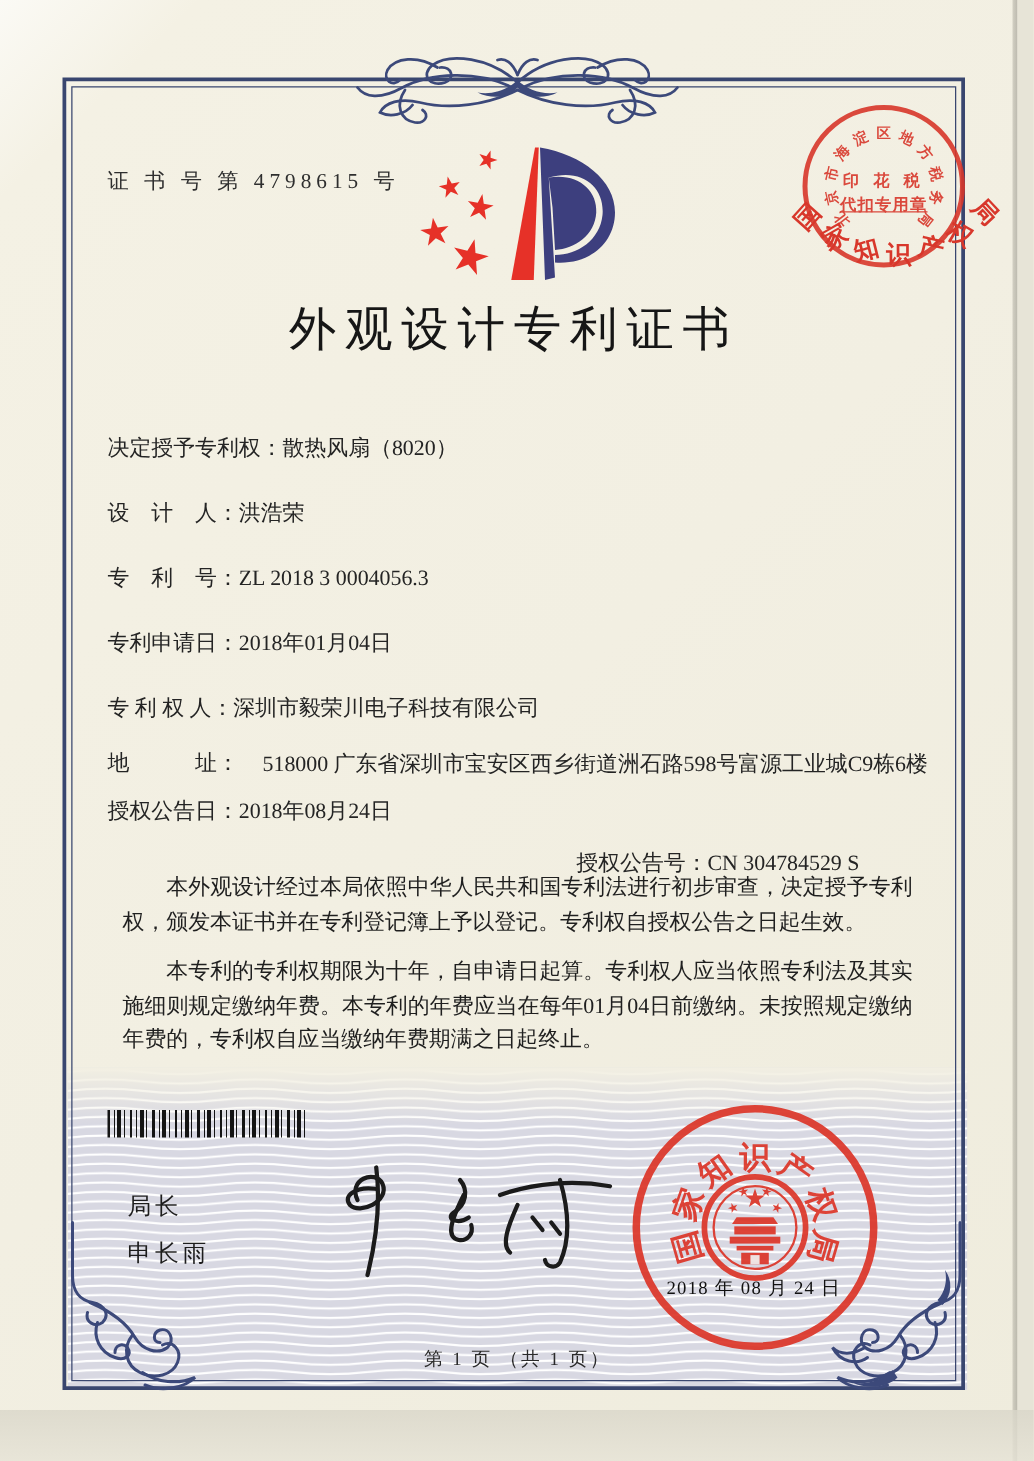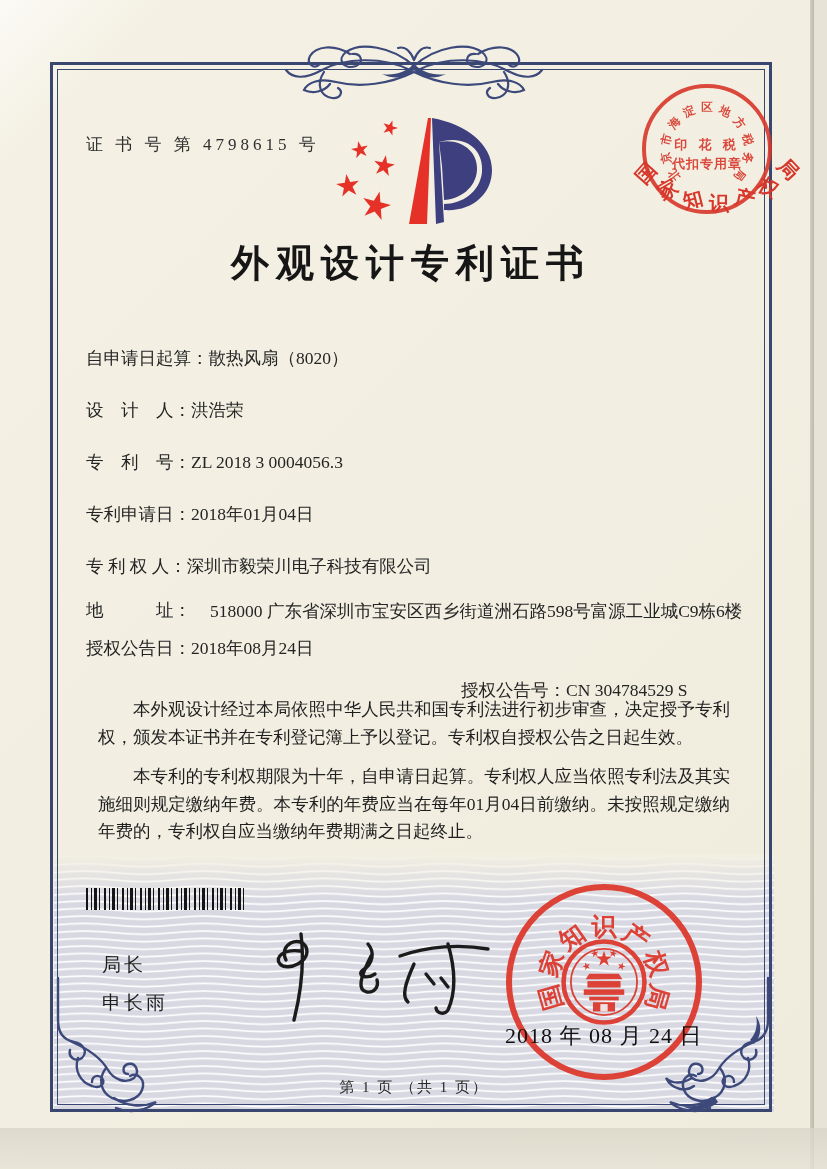--- a/index.html
+++ b/index.html
@@ -26,21 +26,21 @@
   .ornament-corner{position:absolute;width:112px;height:142px;}
   .oc-right{left:662px;top:976px;}
   .oc-left{left:52px;top:976px;transform:scaleX(-1);}
 
   .cert-no{position:absolute;left:86px;top:110px;font-size:17px;color:#2e2e2e;
        letter-spacing:4px;white-space:nowrap;margin-top:23px;}
 
   .logo{position:absolute;left:332px;top:112px;width:176px;height:126px;}
 
   .title{position:absolute;left:50px;top:238px;width:722px;text-align:center;
-       font-size:38px;font-weight:700;color:#161616;letter-spacing:7px;}
+       font-size:38px;font-weight:400;color:#161616;letter-spacing:7px;}
 
   .fields{position:absolute;left:86px;top:0;width:660px;font-size:17.5px;color:#242424;}
   .frow{position:absolute;white-space:nowrap;}
   .frow .lab{display:inline-block;}
   .addr-val{position:absolute;left:124px;top:598px;width:548px;white-space:normal;
        line-height:27px;font-size:17.5px;color:#242424;}
   .grant-no{position:absolute;left:375px;top:0;margin-top:42px;}
 
   .body-text{position:absolute;left:86px;top:684px;width:656px;font-size:17.5px;
        line-height:27.5px;color:#1f1f1f;text-align:justify;}
@@ -60,30 +60,30 @@
   .director-title{position:absolute;left:102px;top:952px;font-size:19px;color:#1d1d1d;letter-spacing:3px;}
   .director-name{position:absolute;left:102px;top:990px;font-size:19px;color:#1d1d1d;letter-spacing:3px;}
   .signature{position:absolute;left:248px;top:928px;width:250px;height:100px;}
 
   
   .seal-main{position:absolute;left:506px;top:884px;width:184px;height:184px;
        border:6px solid #dc3528;border-radius:50%;opacity:.92;}
   .seal-main .arc-ch{color:#dc3528;font-weight:700;font-size:25px;font-family:"Liberation Serif",serif;}
   .emblem{position:absolute;left:46px;top:40px;width:92px;height:104px;}
   .seal-date{position:absolute;left:505px;top:1021px;width:196px;text-align:center;
-       font-size:22px;color:#111;letter-spacing:1px;white-space:nowrap;}
+       font-size:15px;color:#111;letter-spacing:1px;white-space:nowrap;}
 
   
   .seal-tax{position:absolute;left:642px;top:84px;width:122px;height:122px;
        border:4.5px solid #d8372b;border-radius:50%;opacity:.9;}
   .seal-tax .arc-ch{color:#d8372b;font-weight:700;font-size:11.5px;}
   .tax-line1{position:absolute;left:0;top:48px;width:122px;text-align:center;
        color:#d8372b;font-weight:700;font-size:13px;letter-spacing:4px;}
   .tax-line2{position:absolute;left:0;top:67px;width:122px;text-align:center;
-       color:#d8372b;font-weight:700;font-size:13px;letter-spacing:1px;}
+       color:#d8372b;font-weight:700;font-size:13px;letter-spacing:1px;text-decoration:underline;}
   .arc2{position:absolute;left:630px;top:138px;width:180px;height:70px;}
   .arc2 i{position:absolute;font-style:normal;color:#d8372b;font-weight:700;font-size:20px;
        font-family:"Liberation Serif",serif;}
   .a2c1{left:6px;top:22px;transform:rotate(-48deg);}
   .a2c2{left:28px;top:38px;transform:rotate(-30deg);}
   .a2c3{left:53px;top:48px;transform:rotate(-14deg);}
   .a2c4{left:79px;top:52px;transform:rotate(0deg);}
   .a2c5{left:105px;top:47px;transform:rotate(13deg);}
   .a2c6{left:128px;top:36px;transform:rotate(30deg);}
   .a2c7{left:148px;top:18px;transform:rotate(47deg);}
@@ -197,21 +197,21 @@
     <i class="a2c4">识</i>
     <i class="a2c5">产</i>
     <i class="a2c6">权</i>
     <i class="a2c7">局</i>
   </div>
 
   <div class="title">外观设计专利证书</div>
 
   <div class="fields">
     <div class="frow" style="top:346px">
-      <span class="lab">自申请日起算：</span><span>散热风扇（8020）</span>
+      <span class="lab">决定授予专利权：</span><span>散热风扇（8020）</span>
     </div>
     <div class="frow" style="top:398px">
       <span class="lab">设　计　人：</span><span>洪浩荣</span>
     </div>
     <div class="frow" style="top:450px">
       <span class="lab">专　利　号：</span><span>ZL 2018 3 0004056.3</span>
     </div>
     <div class="frow" style="top:502px">
       <span class="lab">专利申请日：</span><span>2018年01月04日</span>
     </div>

